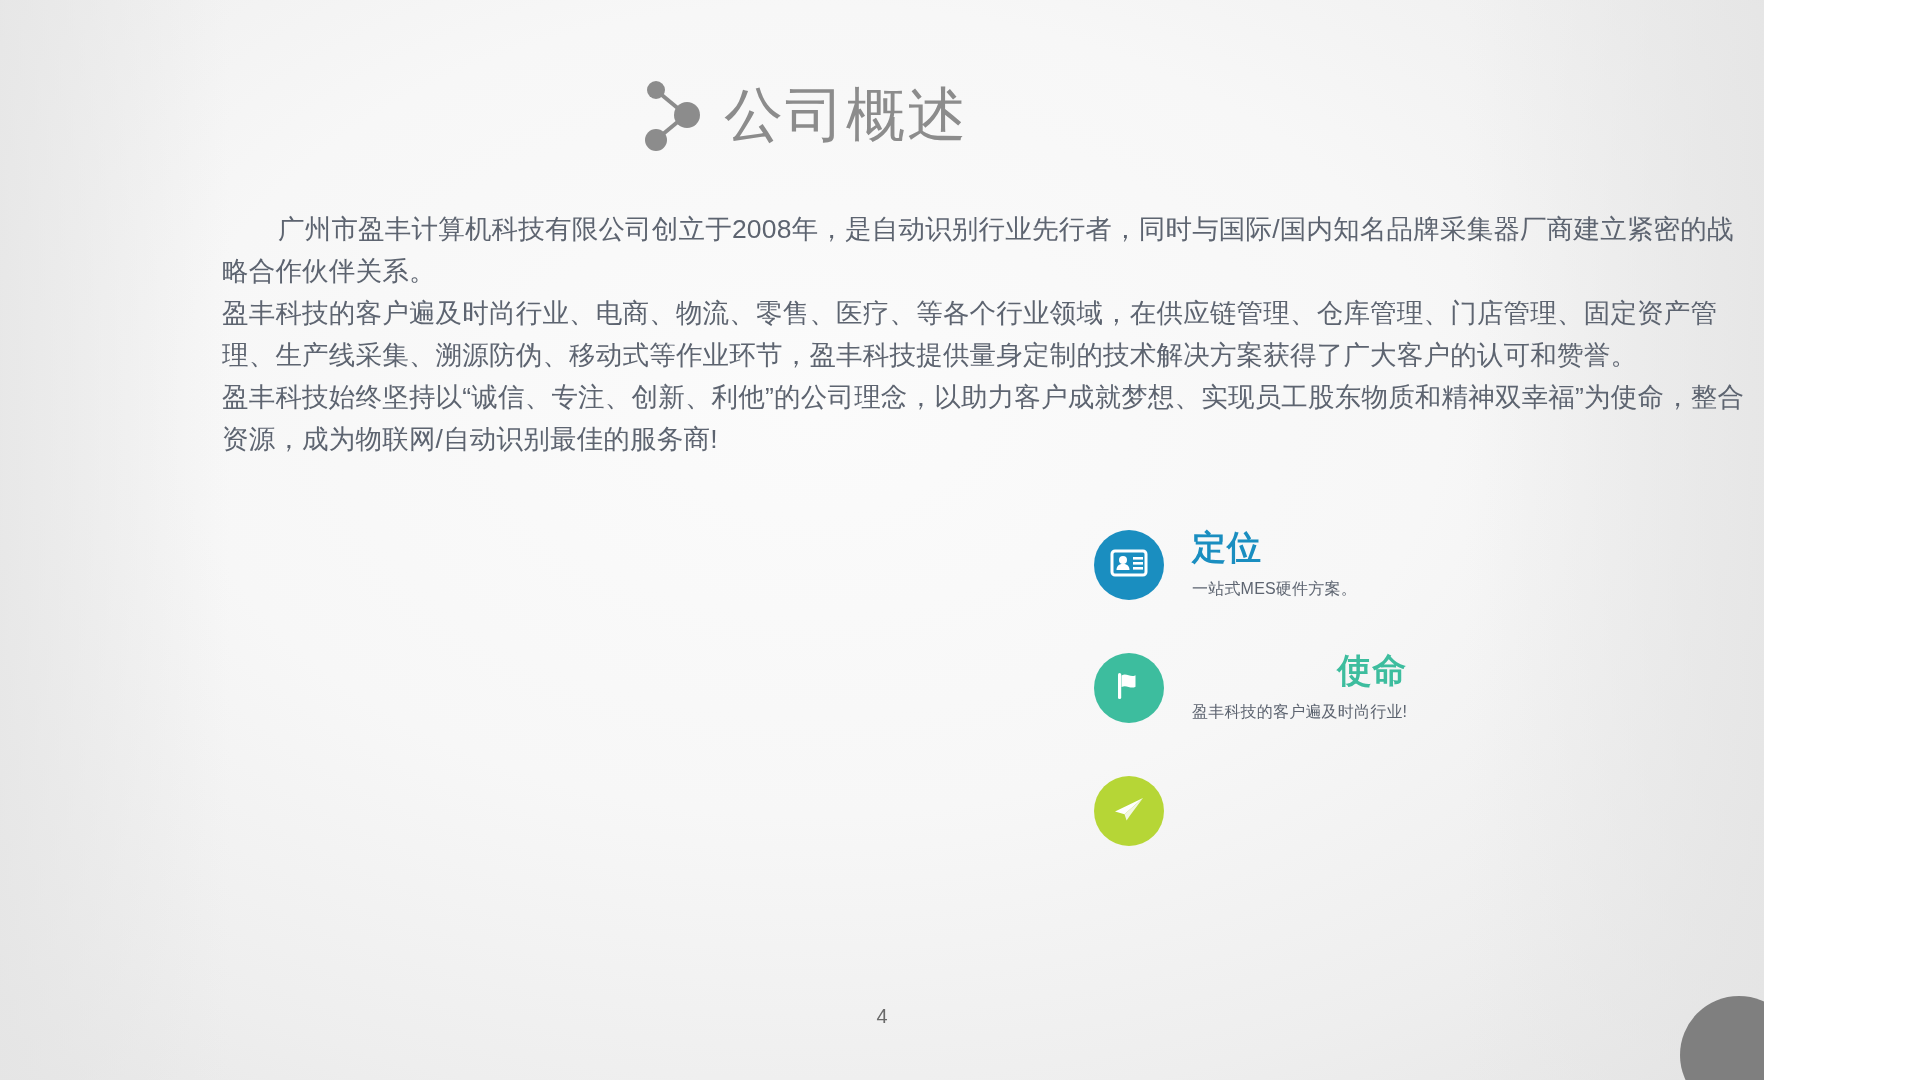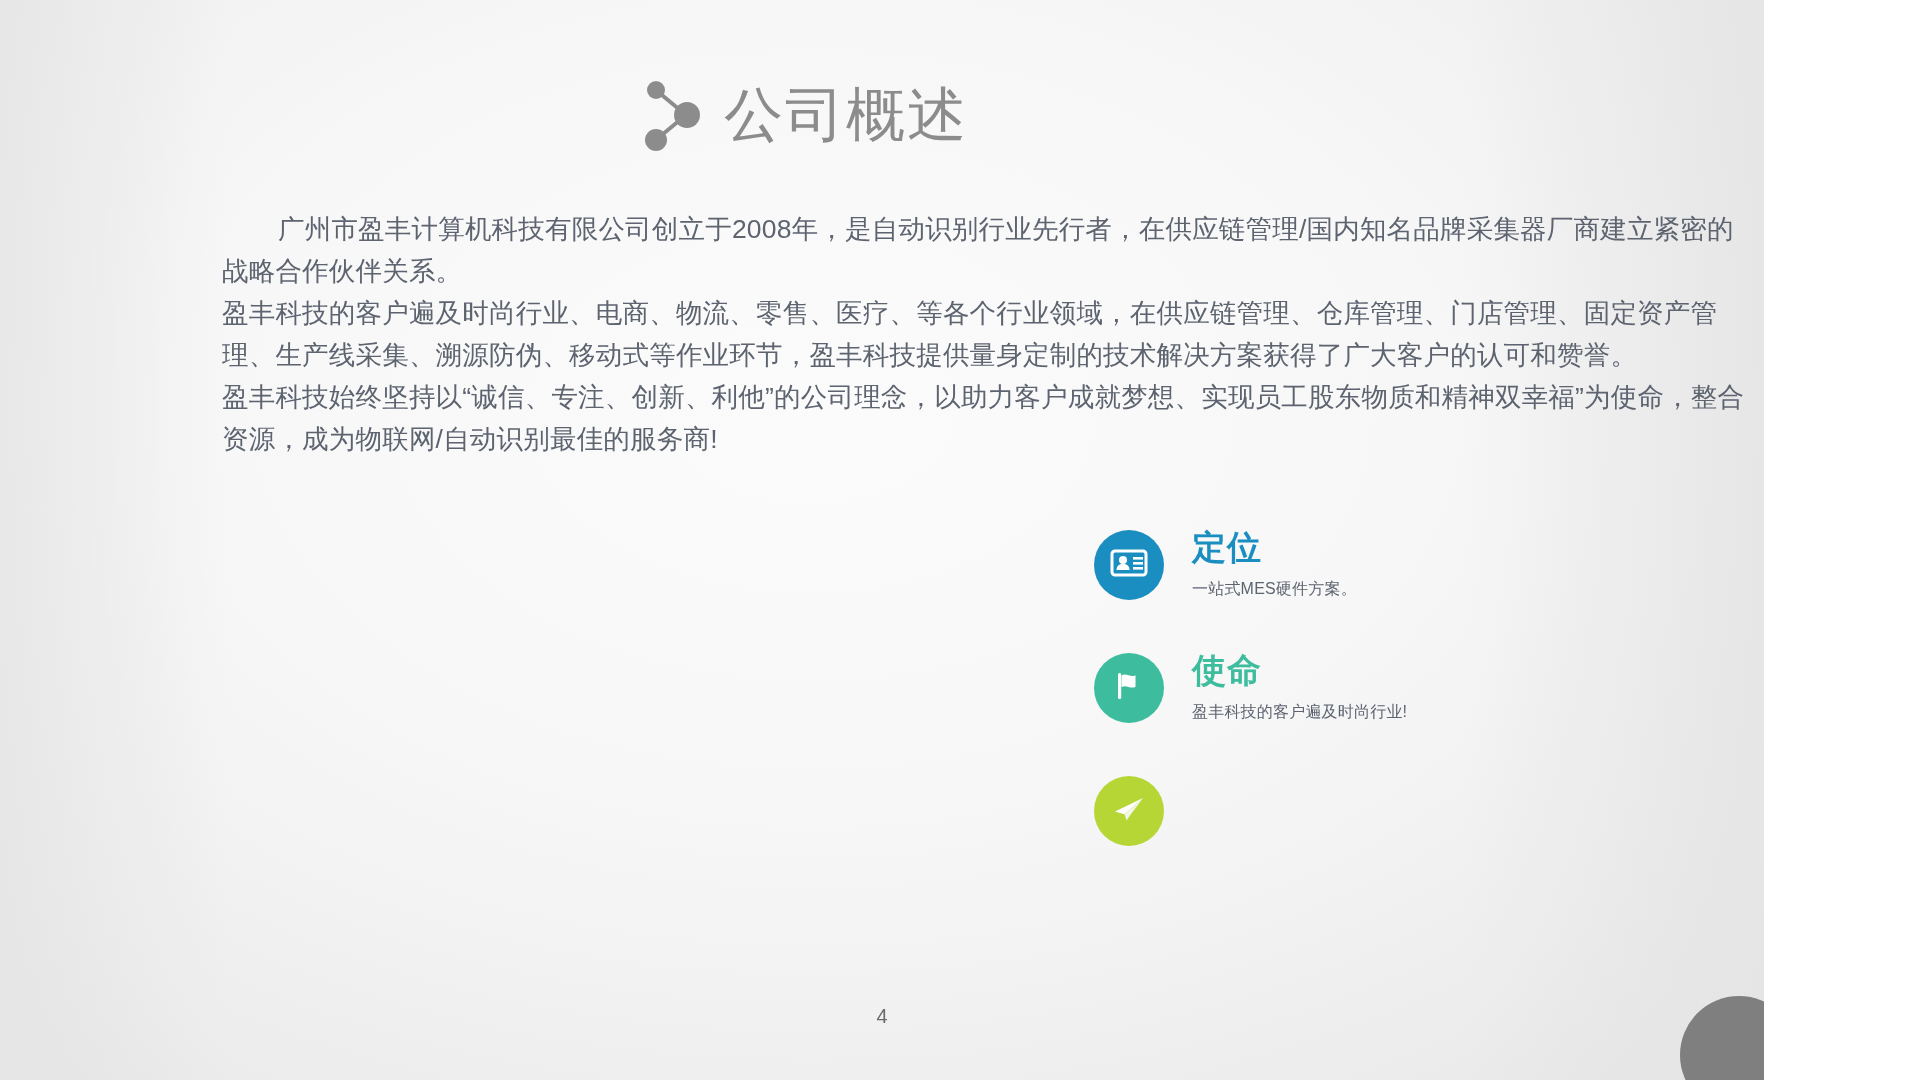--- a/index.html
+++ b/index.html
@@ -134,21 +134,21 @@
         <line x1="17" y1="61" x2="46" y2="37" stroke="#8c8c8c" stroke-width="4"></line>
         <circle cx="16" cy="12" r="9" fill="#8c8c8c"></circle>
         <circle cx="16" cy="62" r="11" fill="#8c8c8c"></circle>
         <circle cx="47" cy="37" r="13" fill="#8c8c8c"></circle>
       </svg>
     </span>
     <h1 id="page-title">公司概述</h1>
   </div>
 
   <div id="body-copy">
-    <p class="indent">广州市盈丰计算机科技有限公司创立于2008年，是自动识别行业先行者，在供应链管理/国内知名品牌采集器厂商建立紧密的战略合作伙伴关系。</p>
+    <p class="indent">广州市盈丰计算机科技有限公司创立于2008年，是自动识别行业先行者，同时与国际/国内知名品牌采集器厂商建立紧密的战略合作伙伴关系。</p>
     <p>盈丰科技的客户遍及时尚行业、电商、物流、零售、医疗、等各个行业领域，在供应链管理、仓库管理、门店管理、固定资产管理、生产线采集、溯源防伪、移动式等作业环节，盈丰科技提供量身定制的技术解决方案获得了广大客户的认可和赞誉。</p>
     <p>盈丰科技始终坚持以“诚信、专注、创新、利他”的公司理念，以助力客户成就梦想、实现员工股东物质和精神双幸福”为使命，整合资源，成为物联网/自动识别最佳的服务商!</p>
   </div>
 
   <div id="pillars">
 
     <div class="pillar">
       <div class="pillar-badge" style="background:#1a8ec0;">
         <span>
           <svg width="40" height="40" viewBox="0 0 40 40" aria-hidden="true">
@@ -170,21 +170,21 @@
     <div class="pillar">
       <div class="pillar-badge" style="background:#3dbd9e;">
         <span>
           <svg width="40" height="40" viewBox="0 0 40 40" aria-hidden="true">
             <rect x="9" y="7" width="3.2" height="26" rx="1.6" fill="#ffffff"></rect>
             <path d="M12.5 9.5c5-3 9 2.5 14 -0.3v11.6c-5 2.8-9-2.7-14 0.3z" fill="#ffffff"></path>
           </svg>
         </span>
       </div>
       <div class="pillar-text">
-        <div class="pillar-title" style="color:#3dbd9e;">使命</div>
+        <div class="pillar-title" style="color:#3dbd9e;text-align:right;">使命</div>
         <div class="pillar-desc">盈丰科技的客户遍及时尚行业!</div>
       </div>
     </div>
 
     <div class="pillar">
       <div class="pillar-badge" style="background:#b6d636;">
         <span>
           <svg width="40" height="40" viewBox="0 0 40 40" aria-hidden="true">
             <path d="M34 9 L6 22.5 L15.5 25.2 L34 9 Z" fill="#ffffff"></path>
             <path d="M34 9 L15.5 25.2 L17.6 31.5 L21 26.4 L34 9 Z" fill="#f2f7e2"></path>

